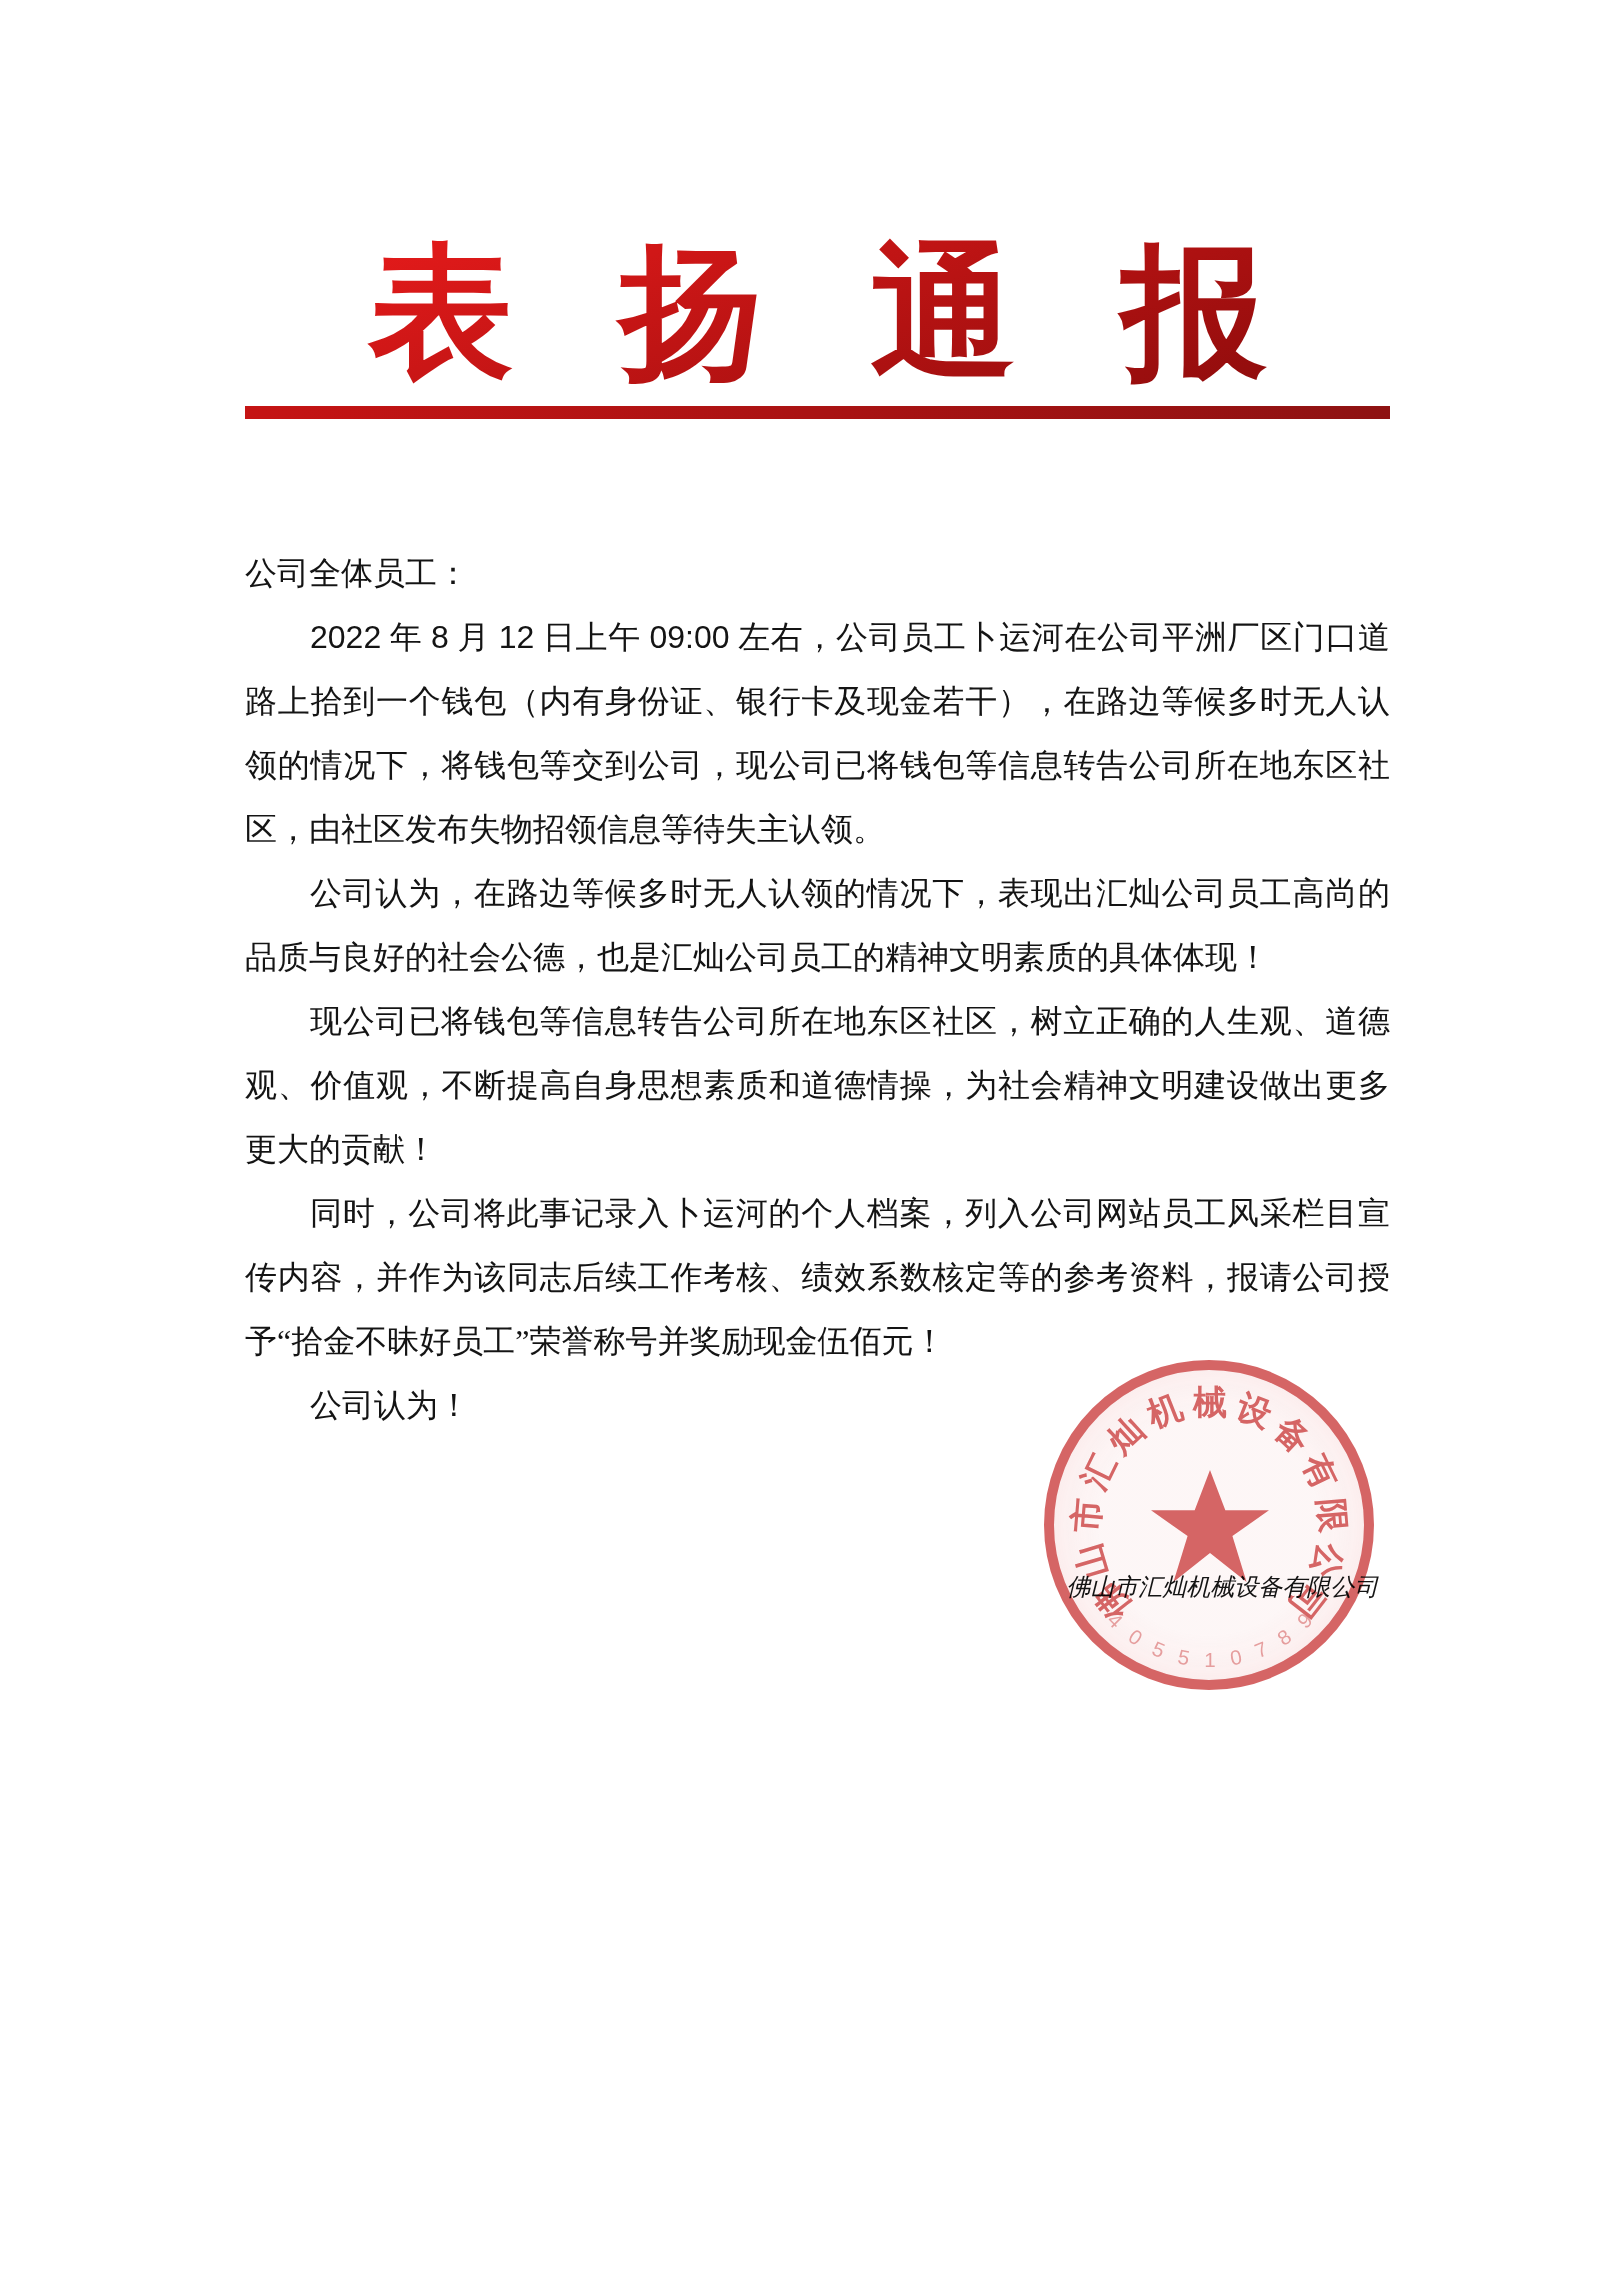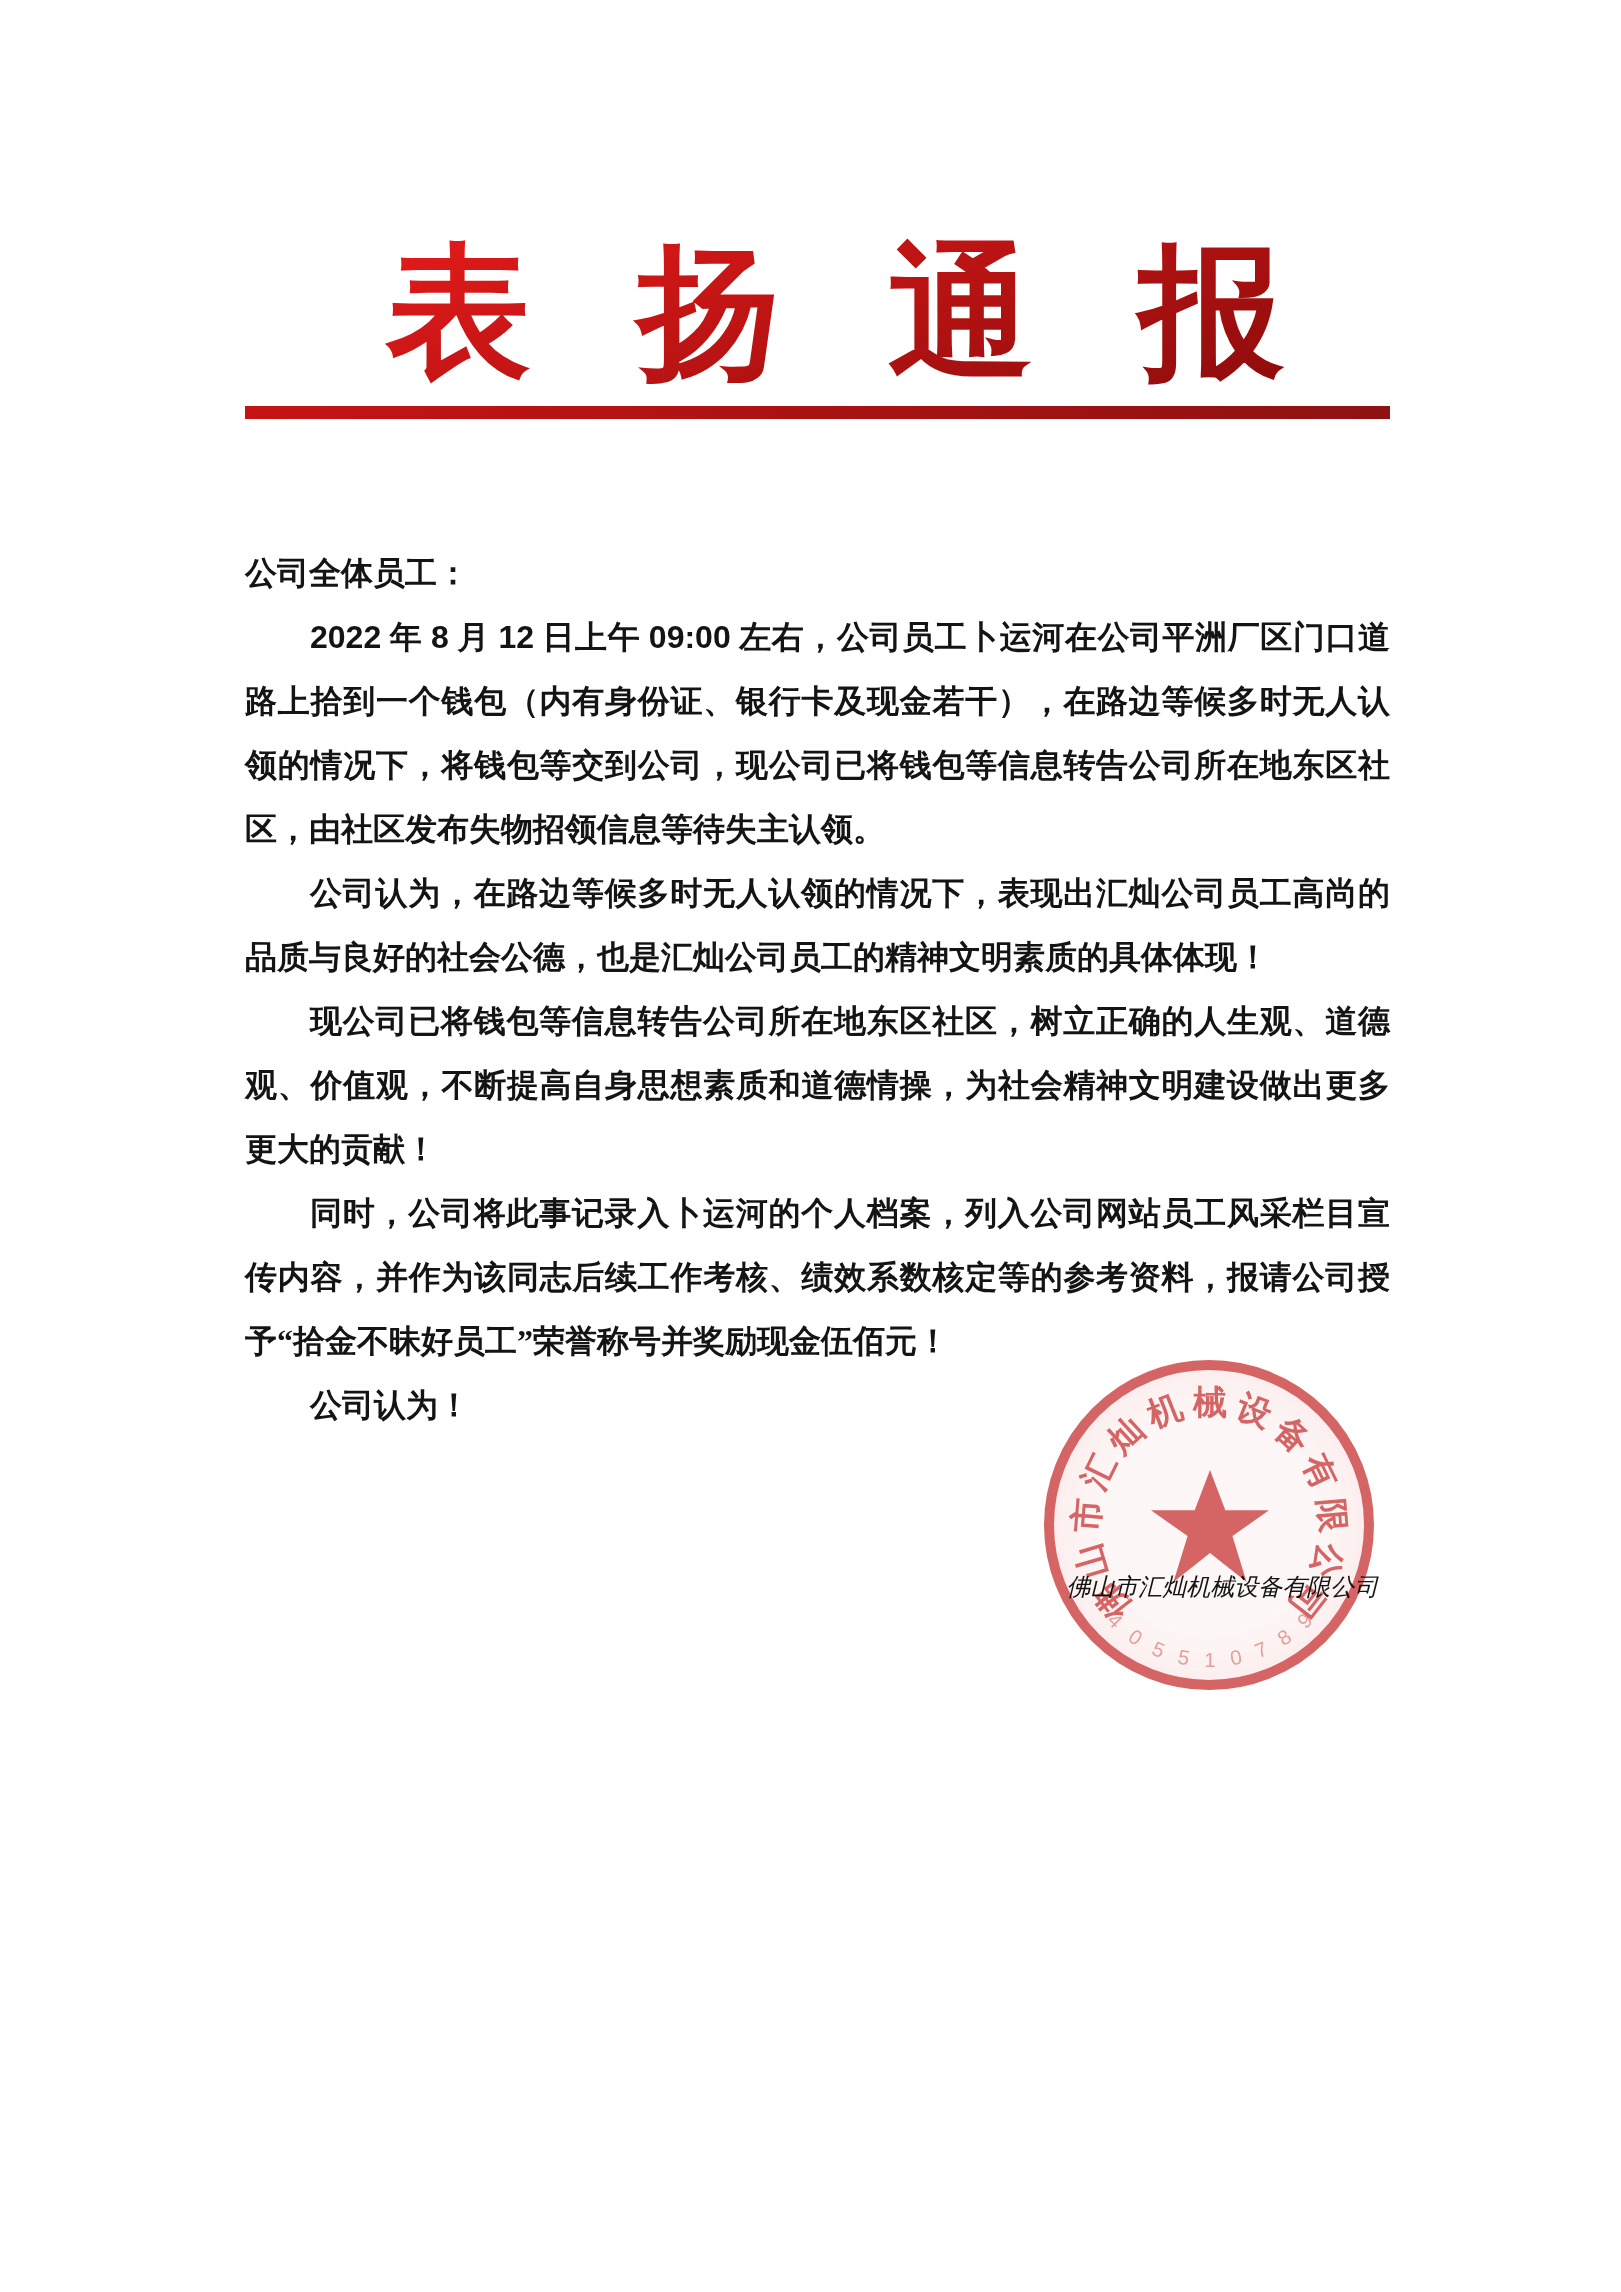--- a/index.html
+++ b/index.html
@@ -15,21 +15,21 @@
   .title-wrap{
     position:absolute;
     left:245px;top:231px;
     width:1145px;
     border-bottom:13.7px solid #a81111;
     border-image:linear-gradient(90deg,var(--rule-left,#c41212),var(--rule-right,#8e1212)) 1;
     padding-bottom:9.8px;
   }
   .notice-title{
     margin:0;
-    text-align:right;
+    text-align:center;
     font-size:145px;
     line-height:165px;
     font-weight:bold;
     letter-spacing:106px;
     text-indent:106px;
     white-space:nowrap;
     color:#b81313;
   }
   @supports ((-webkit-background-clip:text) or (background-clip:text)){
     .notice-title{
@@ -42,21 +42,21 @@
   
   .doc-body{
     position:absolute;
     left:245px;top:541px;
     width:1145px;
     font-size:32px;
     line-height:64px;
     text-align:justify;
     text-justify:inter-ideograph;
   }
-  .doc-body p{margin:0;font-weight:bold;}
+  .doc-body p{margin:0;}
   .doc-body p.indent{text-indent:65px;}
   .latin{font-family:"Liberation Sans","DejaVu Sans",sans-serif;}
   
   .sig-line{
     position:absolute;
     left:245px;
     width:1145px;
     box-sizing:border-box;
     padding-right:11.8px;
     text-align:right;

